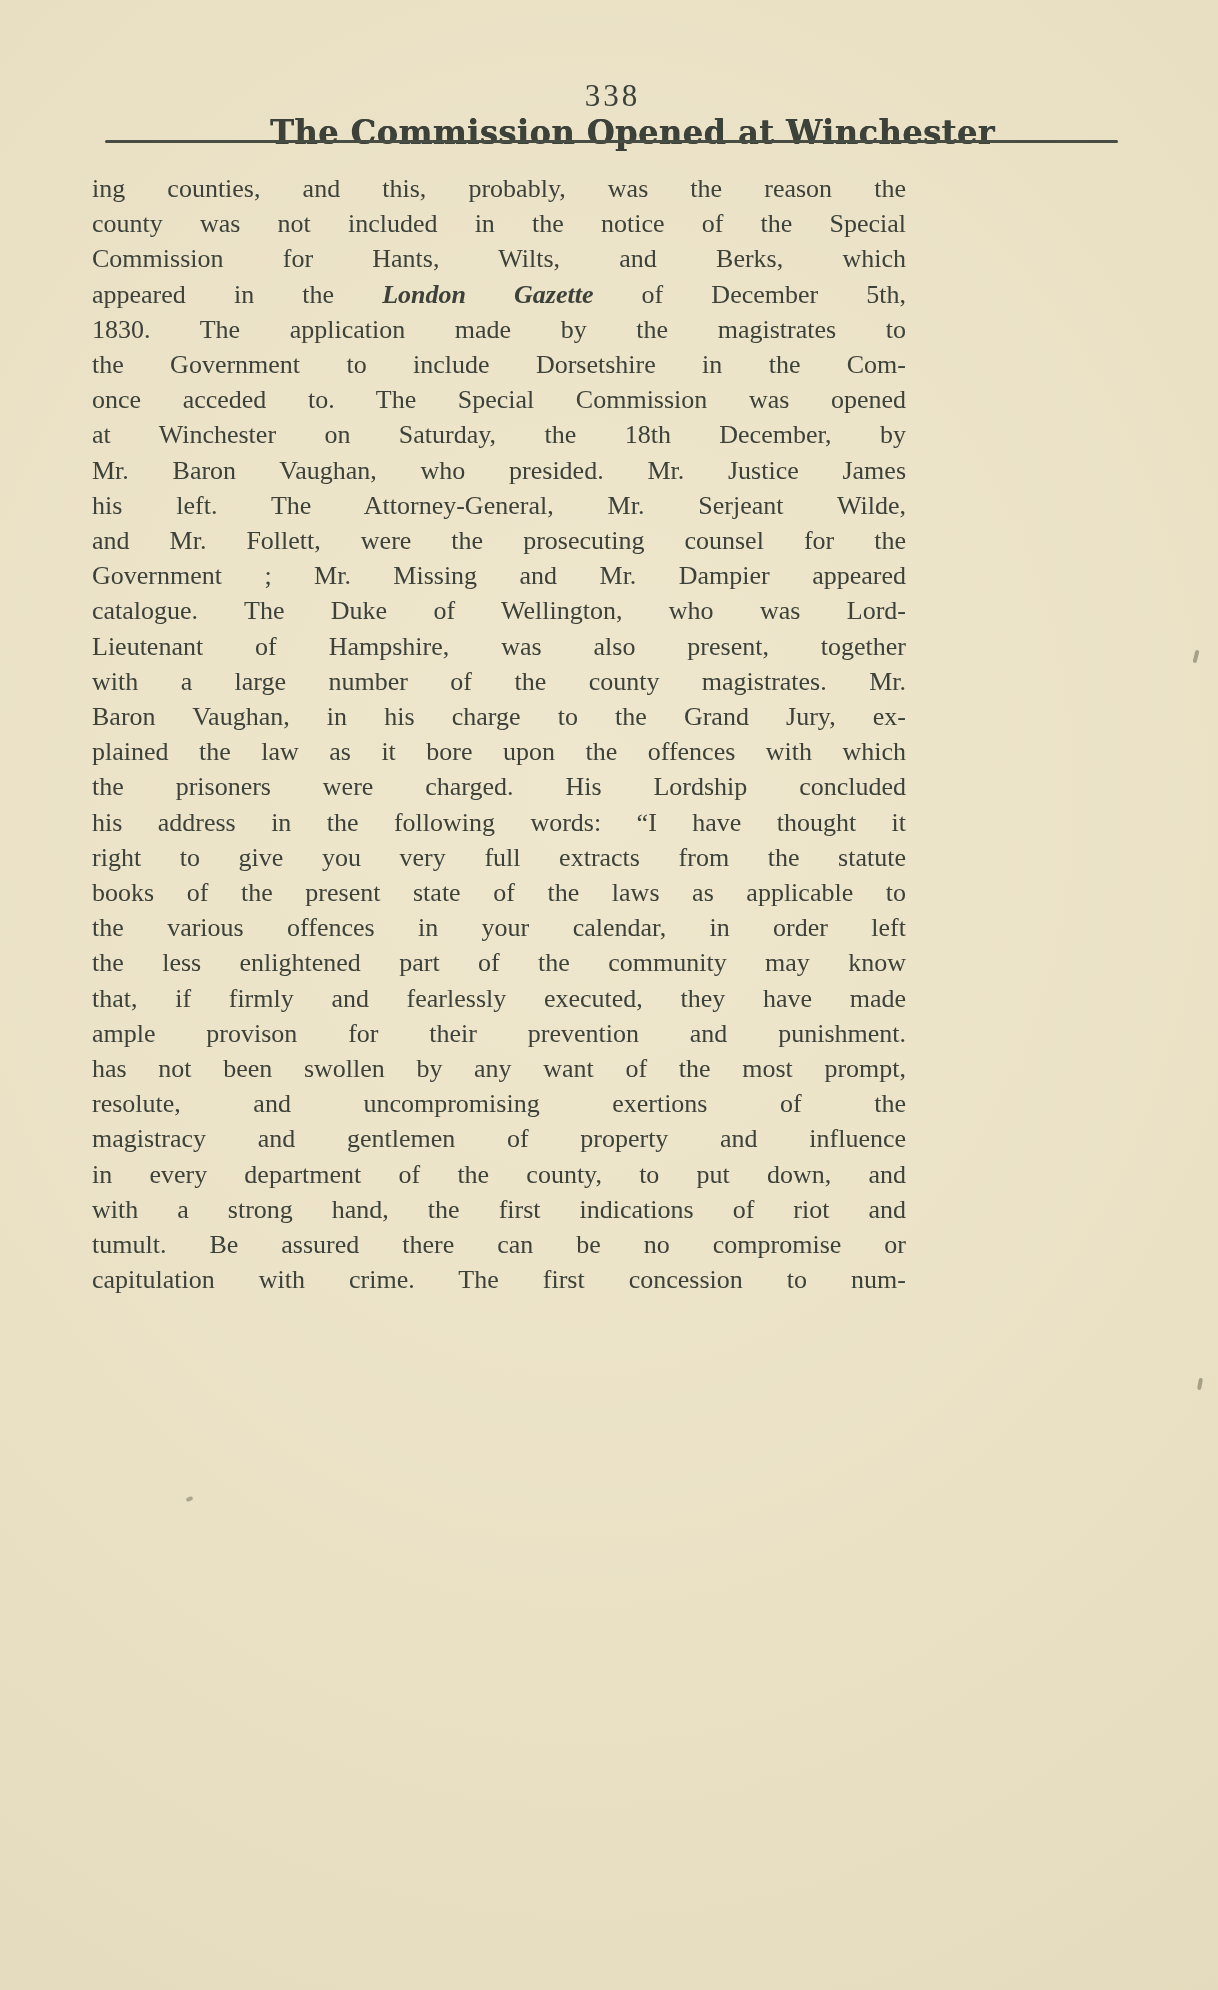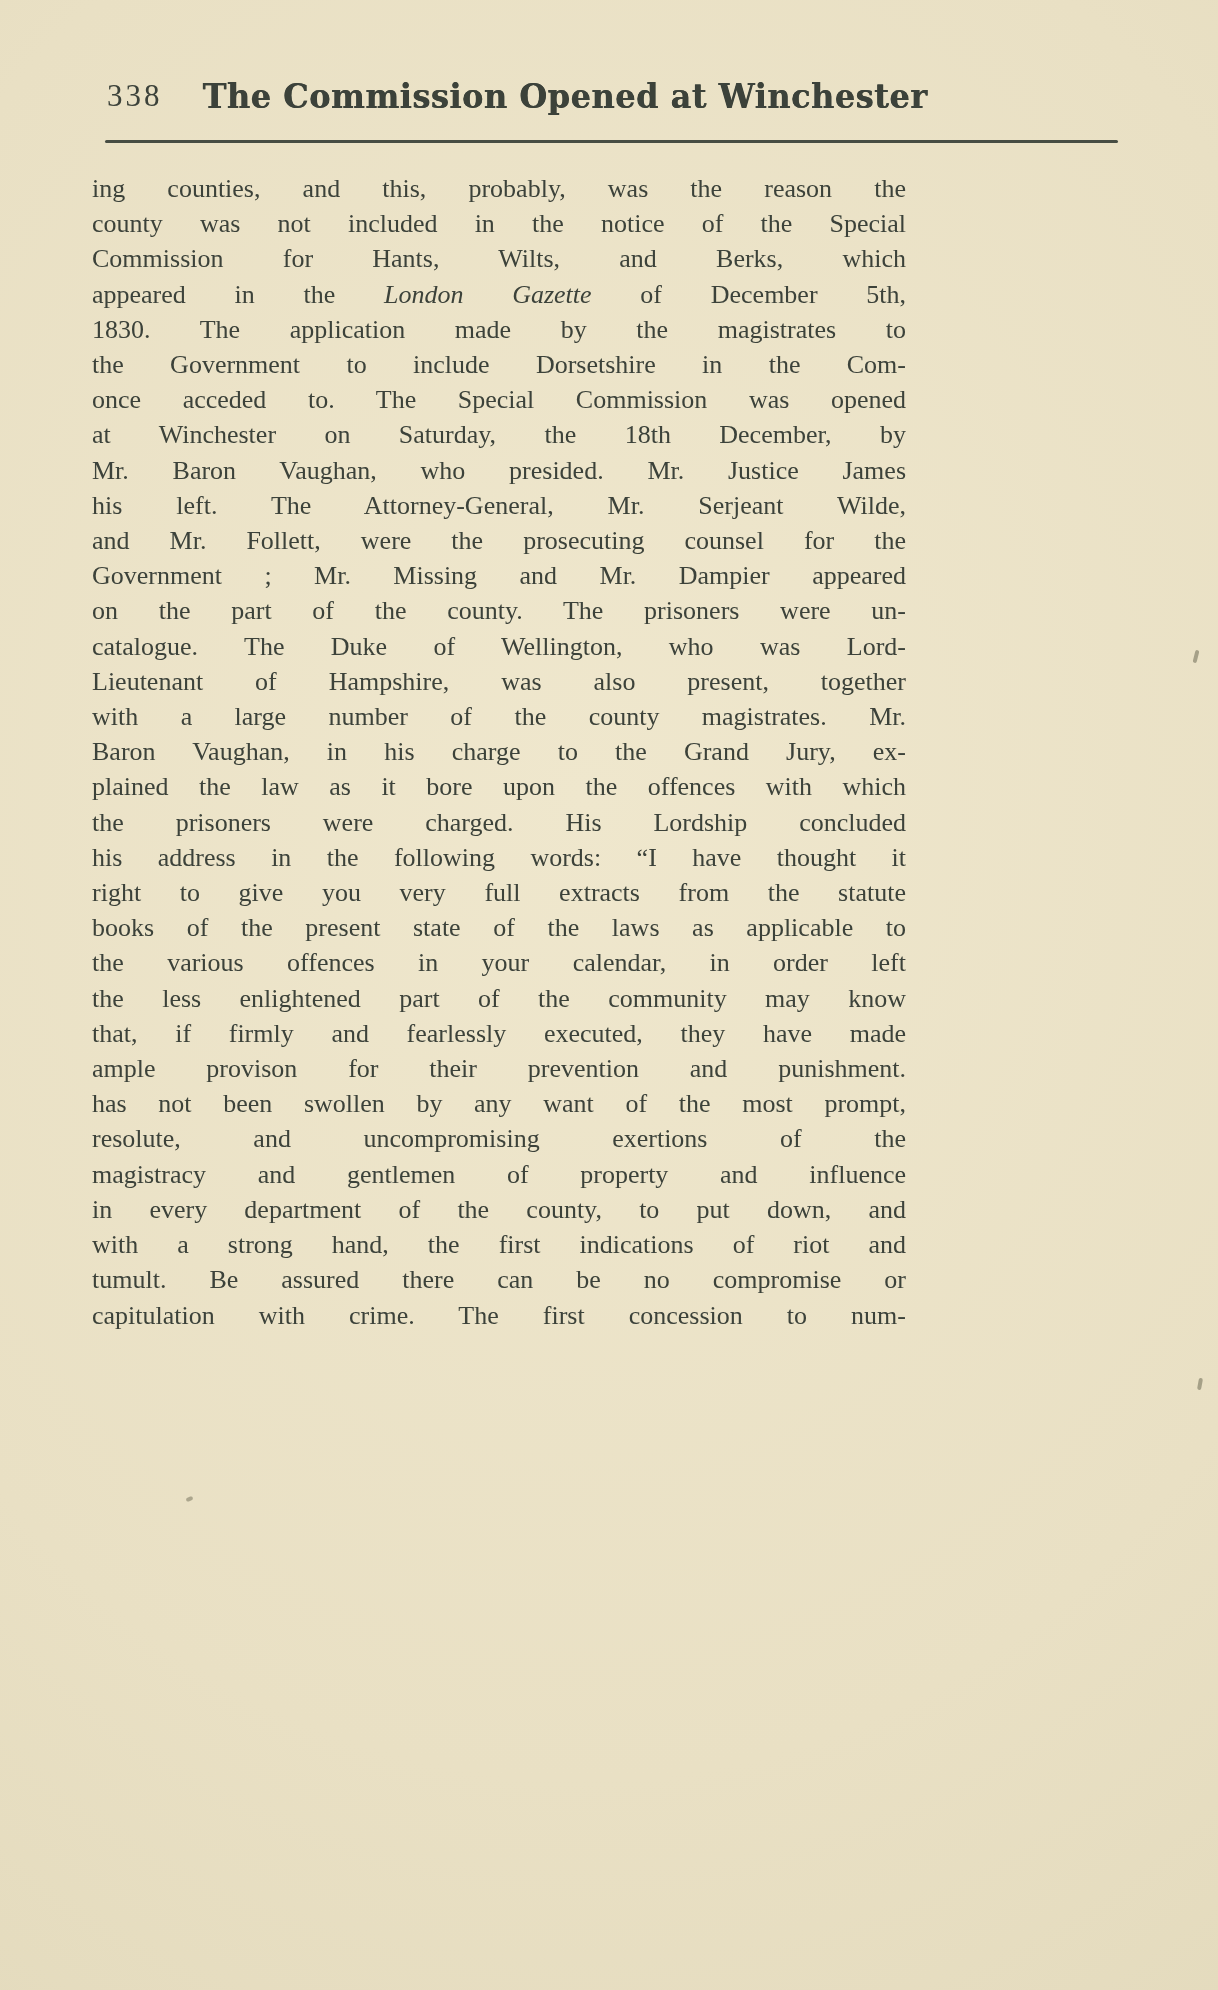--- a/index.html
+++ b/index.html
@@ -22,21 +22,22 @@
       radial-gradient(ellipse 130% 95% at 48% 40%,
         #efe7cd 0%, var(--paper) 52%, #e2d9bb 85%, var(--paper-edge) 100%);
   }
 
   .running-header {
     position: absolute;
     top: 78px;
     left: 107px;
     width: 1011px;
     display: flex;
-    align-items: flex-start;
+    align-items: center;
+    flex-direction: column;
   }
   .page-number {
     font-size: 31px;
     letter-spacing: 3px;
   }
   .header-title {
     margin-left: 40px;
     font-family: "DejaVu Serif", serif;
     font-weight: bold;
     font-size: 32px;
@@ -62,21 +63,21 @@
     top: 171px;
     left: 92px;
     width: 814px;
     font-size: 26px;
     line-height: 35.2px;
   }
   .text-line {
     text-align: justify;
     text-align-last: justify;
   }
-  .em { font-style: italic; }
+  .em { font-style: italic; font-weight: bold; }
 
   .scan-mark {
     position: absolute;
     background: #6e6c56;
     opacity: 0.55;
     border-radius: 2px;
   }
   .mark-1 { right: 20px; top: 650px;  width: 4px; height: 13px; transform: rotate(14deg); }
   .mark-2 { right: 16px; top: 1378px; width: 4px; height: 12px; transform: rotate(10deg); }
   .mark-3 { left: 186px; top: 1497px; width: 7px; height: 4px;  transform: rotate(-20deg); opacity: 0.5; }
@@ -99,21 +100,20 @@
       <div class="text-line"><span class="seg">Commission for Hants, Wilts, and Berks, which</span></div>
       <div class="text-line"><span class="seg">appeared in the </span><span class="em">London Gazette</span><span class="seg"> of December 5th,</span></div>
       <div class="text-line"><span class="seg">1830. The application made by the magistrates to</span></div>
       <div class="text-line"><span class="seg">the Government to include Dorsetshire in the Com-</span></div>
       <div class="text-line"><span class="seg">once acceded to. The Special Commission was opened</span></div>
       <div class="text-line"><span class="seg">at Winchester on Saturday, the 18th December, by</span></div>
       <div class="text-line"><span class="seg">Mr. Baron Vaughan, who presided. Mr. Justice James</span></div>
       <div class="text-line"><span class="seg">his left. The Attorney-General, Mr. Serjeant Wilde,</span></div>
       <div class="text-line"><span class="seg">and Mr. Follett, were the prosecuting counsel for the</span></div>
       <div class="text-line"><span class="seg">Government ; Mr. Missing and Mr. Dampier appeared</span></div>
-      <div class="text-line"><span class="seg">on the part of the county. The prisoners were un-</span></div>
       <div class="text-line"><span class="seg">catalogue. The Duke of Wellington, who was Lord-</span></div>
       <div class="text-line"><span class="seg">Lieutenant of Hampshire, was also present, together</span></div>
       <div class="text-line"><span class="seg">with a large number of the county magistrates. Mr.</span></div>
       <div class="text-line"><span class="seg">Baron Vaughan, in his charge to the Grand Jury, ex-</span></div>
       <div class="text-line"><span class="seg">plained the law as it bore upon the offences with which</span></div>
       <div class="text-line"><span class="seg">the prisoners were charged. His Lordship concluded</span></div>
       <div class="text-line"><span class="seg">his address in the following words: “I have thought it</span></div>
       <div class="text-line"><span class="seg">right to give you very full extracts from the statute</span></div>
       <div class="text-line"><span class="seg">books of the present state of the laws as applicable to</span></div>
       <div class="text-line"><span class="seg">the various offences in your calendar, in order left</span></div>

